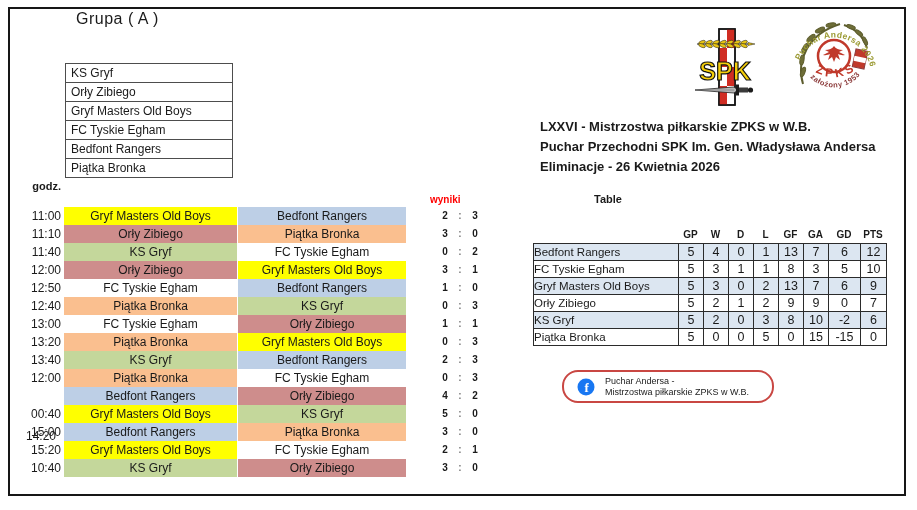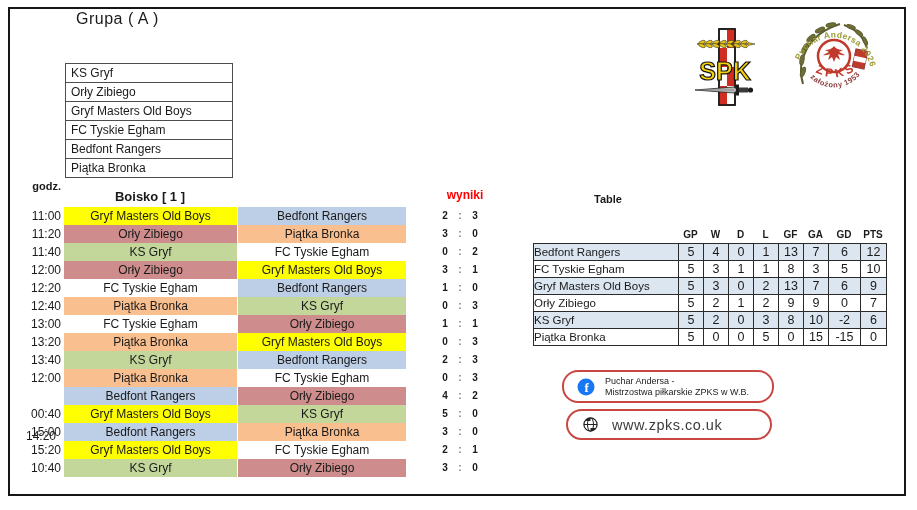--- a/index.html
+++ b/index.html
@@ -10,21 +10,21 @@
 
   .group-title{left:76px;top:10px;font-size:16px;letter-spacing:.5px;}
 
   .team-list{left:65px;top:63px;width:166px;border:1px solid #4d4d4d;background:#fff;}
   .team-cell{height:18px;line-height:18px;font-size:12px;padding-left:5px;
              border-bottom:1px solid #4d4d4d;white-space:nowrap;}
   .team-cell:last-child{border-bottom:none;}
 
   .hdr-godz{left:13px;top:180px;width:48px;font-size:11px;font-weight:bold;text-align:right;padding-right:7px;}
   .hdr-boisko{left:64px;top:189px;width:172px;font-size:13px;font-weight:bold;text-align:center;}
-  .hdr-wyniki{left:430px;top:188px;width:70px;font-size:12px;font-weight:bold;text-align:center;}
+  .hdr-wyniki{left:430px;top:194px;width:70px;font-size:10px;font-weight:bold;}
 
   .sch-time{width:48px;height:18px;line-height:18px;font-size:12px;text-align:right;}
   .sch-team{height:18px;line-height:18px;font-size:12px;text-align:center;white-space:nowrap;overflow:hidden;}
   .sch-score{width:20px;height:18px;line-height:18px;font-size:10px;font-weight:bold;text-align:center;}
   .sch-colon{color:#7a7a7a;font-weight:bold;}
 
   .event-text{left:540px;top:117px;font-size:13px;font-weight:bold;line-height:20px;white-space:nowrap;}
 
   .standings-title{left:533px;top:193px;width:150px;text-align:center;font-size:11px;font-weight:bold;}
   .st-colhead{top:229px;height:13px;font-size:10px;font-weight:bold;text-align:center;}
@@ -52,49 +52,48 @@
   <div class="abs team-list">
       <div class="team-cell">KS Gryf</div>
       <div class="team-cell">Orły Zibiego</div>
       <div class="team-cell">Gryf Masters Old Boys</div>
       <div class="team-cell">FC Tyskie Egham</div>
       <div class="team-cell">Bedfont Rangers</div>
       <div class="team-cell">Piątka Bronka</div>
     </div>
 
   <div class="abs hdr-godz">godz.</div>
-  <div class="abs hdr-boisko">Boisko [ 1 ]</div>
   <div class="abs hdr-wyniki" style="color: rgb(255, 0, 0);">wyniki</div>
 
   <div>
       <div class="abs sch-time" style="left: 13px; top: 207px;">11:00</div>
       <div class="abs sch-team" style="left: 64px; top: 207px; width: 173px; background: rgb(255, 255, 0);">Gryf Masters Old Boys</div>
       <div class="abs sch-team" style="left: 238px; top: 207px; width: 168px; background: rgb(189, 207, 230);">Bedfont Rangers</div>
       <div class="abs sch-score" style="left: 435px; top: 207px;">2</div>
       <div class="abs sch-score sch-colon" style="left: 450px; top: 207px;">:</div>
       <div class="abs sch-score" style="left: 465px; top: 207px;">3</div>
-      <div class="abs sch-time" style="left: 13px; top: 225px;">11:20</div>
+      <div class="abs sch-time" style="left: 13px; top: 225px;">11:10</div>
       <div class="abs sch-team" style="left: 64px; top: 225px; width: 173px; background: rgb(206, 141, 140);">Orły Zibiego</div>
       <div class="abs sch-team" style="left: 238px; top: 225px; width: 168px; background: rgb(250, 191, 143);">Piątka Bronka</div>
       <div class="abs sch-score" style="left: 435px; top: 225px;">3</div>
       <div class="abs sch-score sch-colon" style="left: 450px; top: 225px;">:</div>
       <div class="abs sch-score" style="left: 465px; top: 225px;">0</div>
       <div class="abs sch-time" style="left: 13px; top: 243px;">11:40</div>
       <div class="abs sch-team" style="left: 64px; top: 243px; width: 173px; background: rgb(196, 215, 155);">KS Gryf</div>
       <div class="abs sch-team" style="left: 238px; top: 243px; width: 168px; background: rgb(255, 255, 255);">FC Tyskie Egham</div>
       <div class="abs sch-score" style="left: 435px; top: 243px;">0</div>
       <div class="abs sch-score sch-colon" style="left: 450px; top: 243px;">:</div>
       <div class="abs sch-score" style="left: 465px; top: 243px;">2</div>
       <div class="abs sch-time" style="left: 13px; top: 261px;">12:00</div>
       <div class="abs sch-team" style="left: 64px; top: 261px; width: 173px; background: rgb(206, 141, 140);">Orły Zibiego</div>
       <div class="abs sch-team" style="left: 238px; top: 261px; width: 168px; background: rgb(255, 255, 0);">Gryf Masters Old Boys</div>
       <div class="abs sch-score" style="left: 435px; top: 261px;">3</div>
       <div class="abs sch-score sch-colon" style="left: 450px; top: 261px;">:</div>
       <div class="abs sch-score" style="left: 465px; top: 261px;">1</div>
-      <div class="abs sch-time" style="left: 13px; top: 279px;">12:20</div>
+      <div class="abs sch-time" style="left: 13px; top: 279px;">12:50</div>
       <div class="abs sch-team" style="left: 64px; top: 279px; width: 173px; background: rgb(255, 255, 255);">FC Tyskie Egham</div>
       <div class="abs sch-team" style="left: 238px; top: 279px; width: 168px; background: rgb(189, 207, 230);">Bedfont Rangers</div>
       <div class="abs sch-score" style="left: 435px; top: 279px;">1</div>
       <div class="abs sch-score sch-colon" style="left: 450px; top: 279px;">:</div>
       <div class="abs sch-score" style="left: 465px; top: 279px;">0</div>
       <div class="abs sch-time" style="left: 13px; top: 297px;">12:40</div>
       <div class="abs sch-team" style="left: 64px; top: 297px; width: 173px; background: rgb(250, 191, 143);">Piątka Bronka</div>
       <div class="abs sch-team" style="left: 238px; top: 297px; width: 168px; background: rgb(196, 215, 155);">KS Gryf</div>
       <div class="abs sch-score" style="left: 435px; top: 297px;">0</div>
       <div class="abs sch-score sch-colon" style="left: 450px; top: 297px;">:</div>
@@ -221,20 +220,25 @@
       <textPath href="#arcTop" startOffset="6%">Puchar Andersa 2026</textPath>
     </text>
     <text font-family="Liberation Sans, sans-serif" font-size="12" font-weight="bold" fill="#C0392B" letter-spacing="3">
       <textPath href="#arcZpks" startOffset="8%">ZPKS</textPath>
     </text>
     <text font-family="Liberation Sans, sans-serif" font-size="7.5" font-weight="bold" fill="#8B3A3A" letter-spacing="0.5">
       <textPath href="#arcBottom" startOffset="10%">założony 1953</textPath>
     </text>
   </svg>
 
+  <div class="abs event-text">
+    <div>LXXVI - Mistrzostwa piłkarskie ZPKS w W.B.</div>
+    <div>Puchar Przechodni SPK Im. Gen. Władysława Andersa</div>
+    <div>Eliminacje - 26 Kwietnia 2026</div>
+  </div>
 
   <div class="abs standings-title">Table</div>
   <div>
       <div class="abs st-colhead" style="left: 678px; width: 25px;">GP</div>
       <div class="abs st-colhead" style="left: 703px; width: 25px;">W</div>
       <div class="abs st-colhead" style="left: 728px; width: 25px;">D</div>
       <div class="abs st-colhead" style="left: 753px; width: 25px;">L</div>
       <div class="abs st-colhead" style="left: 778px; width: 25px;">GF</div>
       <div class="abs st-colhead" style="left: 803px; width: 25px;">GA</div>
       <div class="abs st-colhead" style="left: 828px; width: 32px;">GD</div>
@@ -326,23 +330,13 @@
     <svg width="18" height="18" viewBox="0 0 18 18" style="margin-left:13px;">
       <circle cx="9" cy="9" r="8.5" fill="#1877F2"></circle>
       <text x="9.6" y="14" text-anchor="middle" font-family="Liberation Serif, serif" font-size="13" font-weight="bold" fill="#ffffff">f</text>
     </svg>
     <div class="fb-text">
       <div>Puchar Andersa -</div>
       <div>Mistrzostwa piłkarskie ZPKS w W.B.</div>
     </div>
   </div>
 
-  <div class="abs badge web-badge" style="border: 2px solid rgb(201, 71, 67);">
-    <svg width="15" height="15" viewBox="0 0 15 15" style="margin-left:15px;">
-      <circle cx="7.5" cy="7.5" r="6.6" fill="#ffffff" stroke="#222" stroke-width="1.2"></circle>
-      <ellipse cx="7.5" cy="7.5" rx="3" ry="6.6" fill="none" stroke="#222" stroke-width="1"></ellipse>
-      <line x1="1" y1="7.5" x2="14" y2="7.5" stroke="#222" stroke-width="1"></line>
-      <path d="M2.2,4 A6.6,6.6 0 0 1 7.5,0.9 L7.5,4 Z" fill="#222"></path>
-      <path d="M12.8,11 A6.6,6.6 0 0 1 7.5,14.1 L7.5,11 Z" fill="#222"></path>
-    </svg>
-    <div class="web-text">www.zpks.co.uk</div>
-  </div>
 </div>
 
 </body></html>

